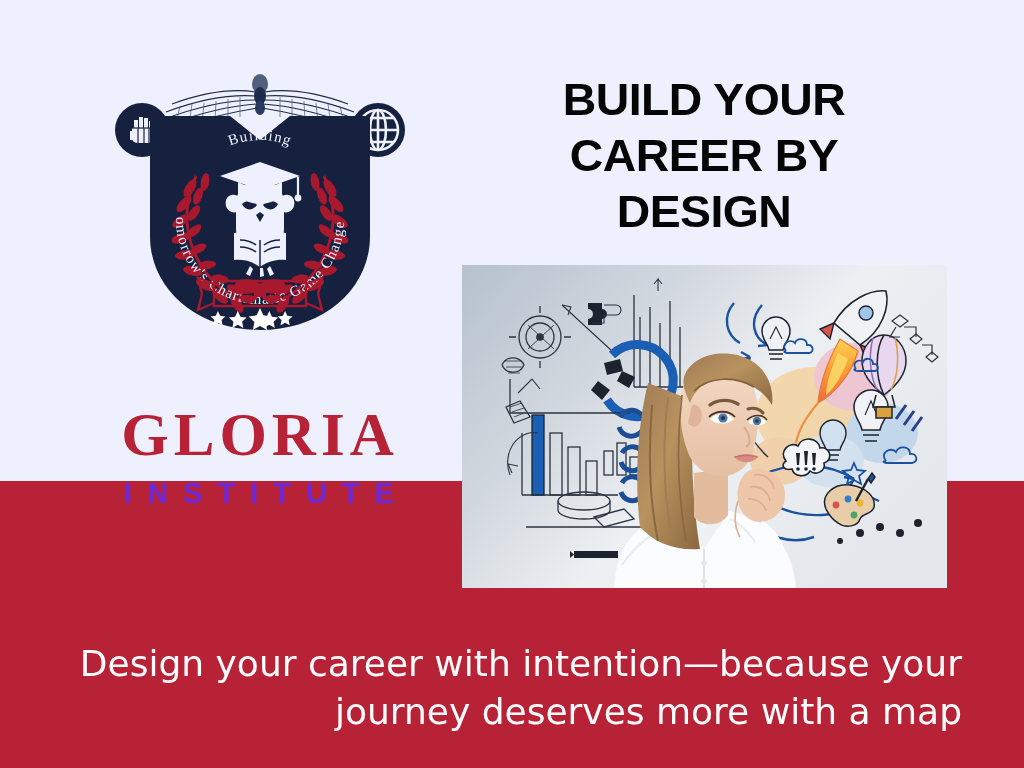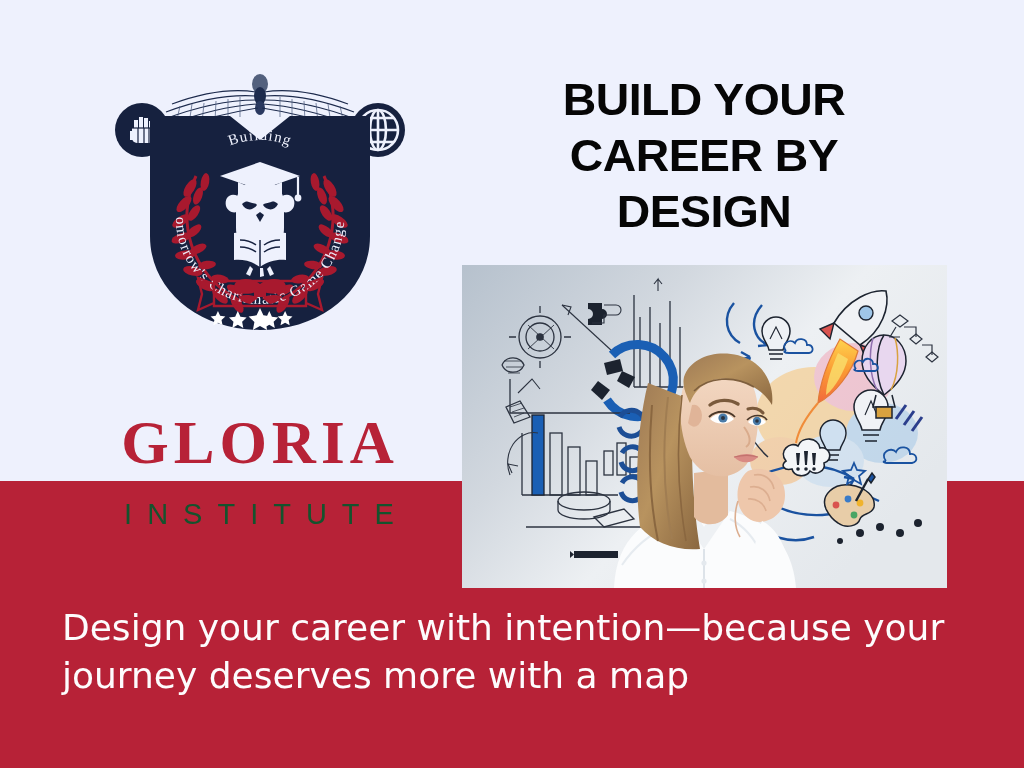--- a/index.html
+++ b/index.html
@@ -23,31 +23,30 @@
 
   .wordmark{position:absolute;left:0;top:336px;width:300px;text-align:center;}
   .wordmark .primary{
     font-family:"Liberation Serif",serif;
     font-weight:700;
     font-size:61px;
     letter-spacing:5px;
     color:#b72237;
     line-height:1;
     display:block;
-    margin-top:8px;
   }
   .wordmark .secondary{
     font-family:"Liberation Sans",sans-serif;
-    font-weight:400;
+    font-weight:700;
     font-size:29px;
     letter-spacing:15px;
-    color:#14532d;
+    color:#6d28d9;
     line-height:1;
     display:block;
-    margin-top:27px;
+    margin-top:14px;
     padding-left:13px;
   }
 
   
   .headline{
     position:absolute;left:508px;top:72px;width:392px;
     text-align:center;
     font-family:"Liberation Sans",sans-serif;
     font-weight:700;
     font-size:45px;
@@ -62,22 +61,22 @@
   
   .photo{
     position:absolute;left:462px;top:265px;width:485px;height:323px;
     overflow:hidden;
     background:linear-gradient(125deg,#b9c3cf 0%,#cfd6de 32%,#eef0f3 62%,#e3e7ec 100%);
   }
   .photo svg{display:block;}
 
   
   .tagline{
-    position:absolute;left:62px;top:604px;width:900px;
-    text-align:left;
+    position:absolute;left:62px;top:640px;width:900px;
+    text-align:right;
     font-family:"DejaVu Sans",sans-serif;
     font-weight:400;
     font-size:36px;
     line-height:48px;
     color:#fdfcfd;
   }
   .tagline .tl{display:block;white-space:nowrap;}
 </style>
 </head>
 <body>

